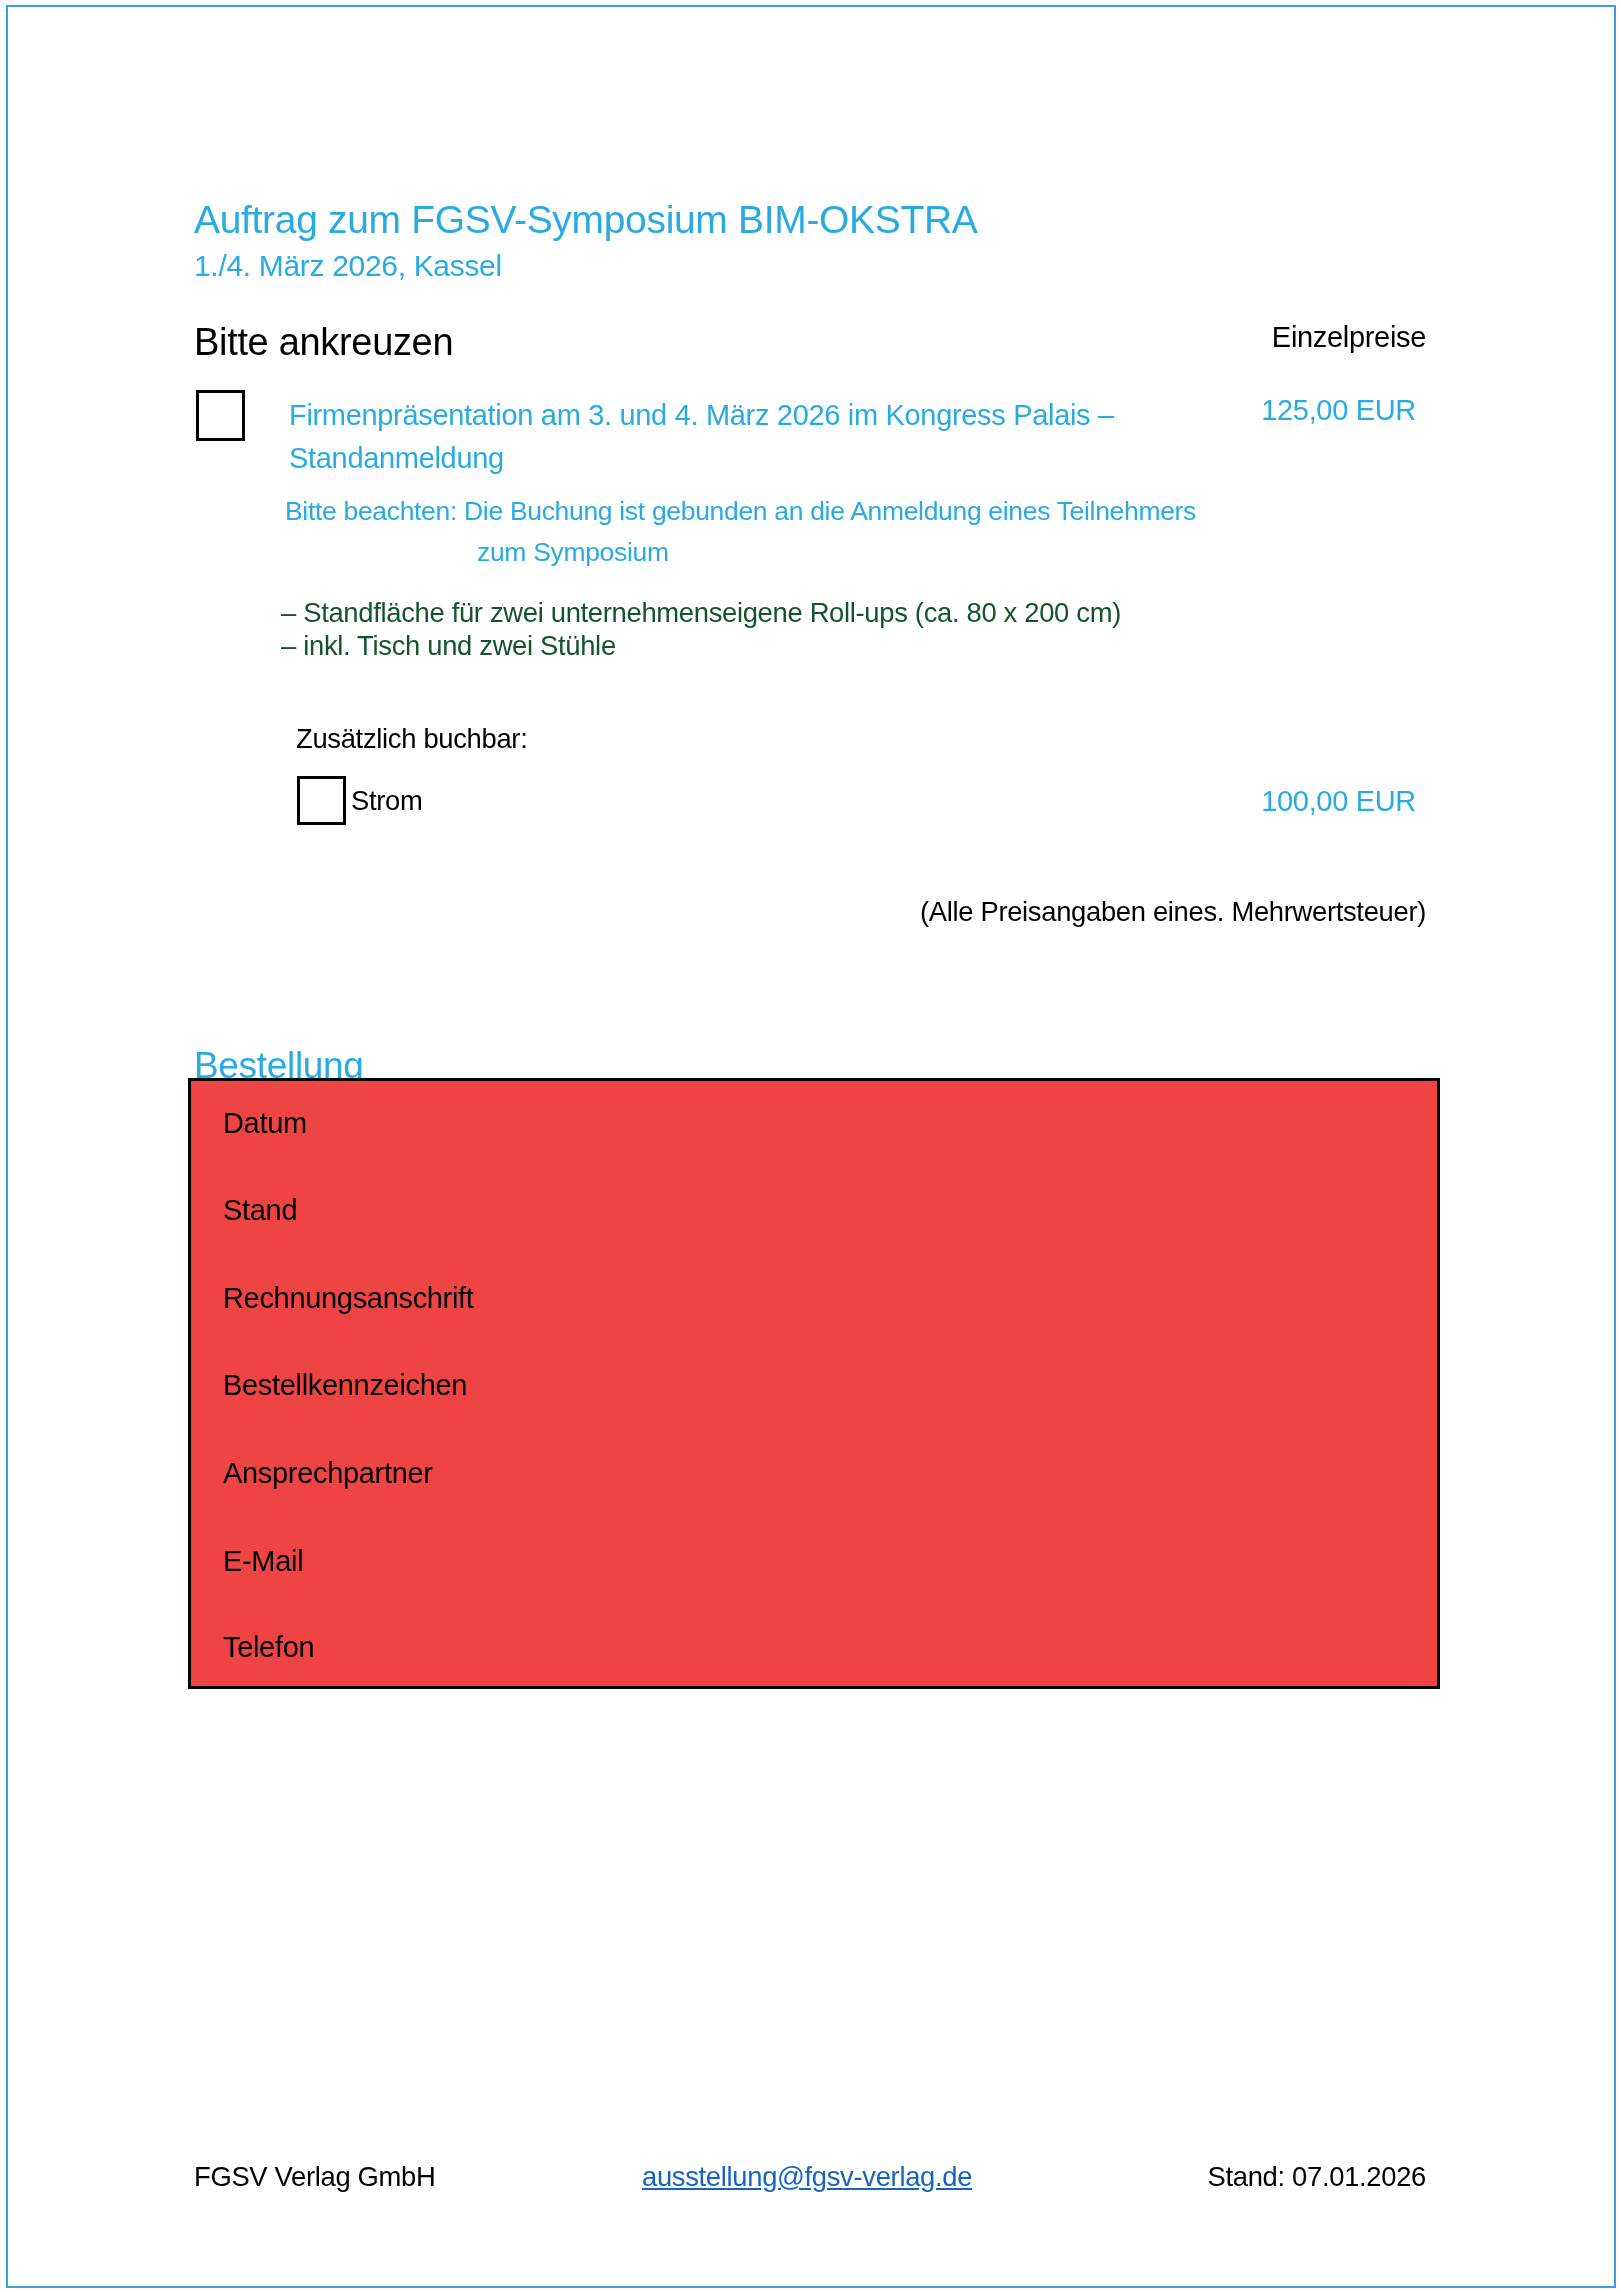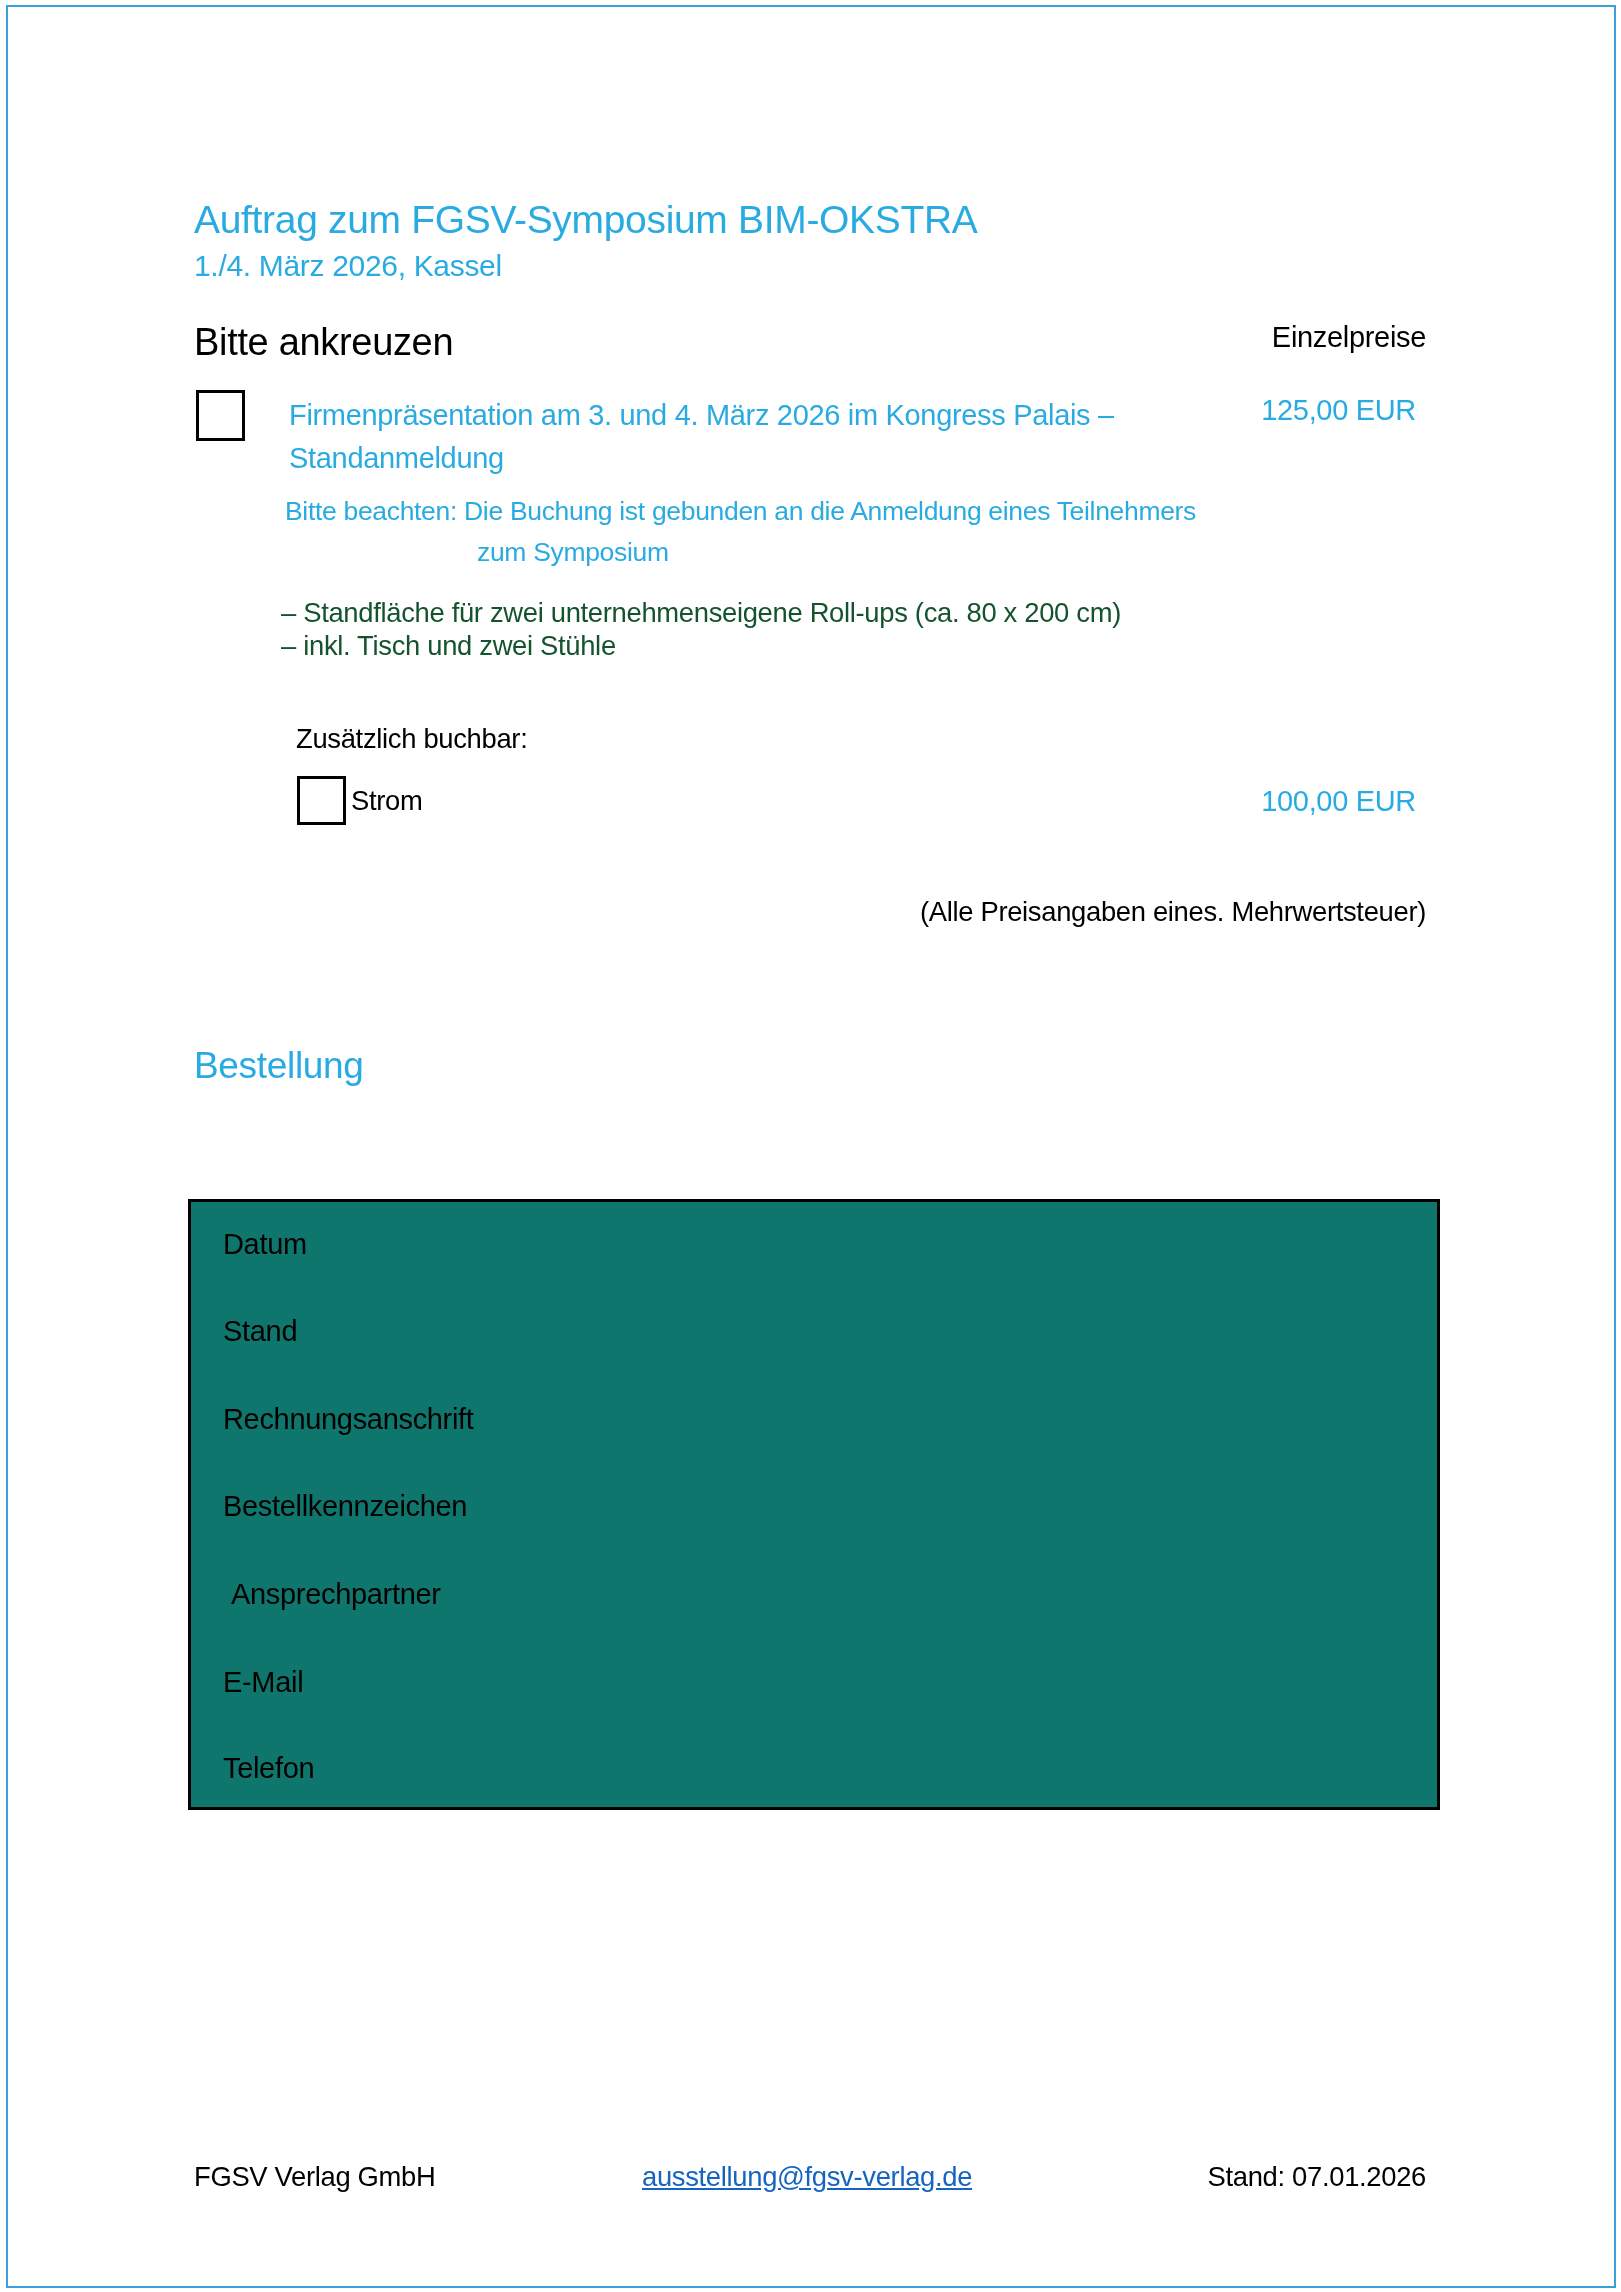--- a/index.html
+++ b/index.html
@@ -83,34 +83,34 @@
   .vat-note {
     position: absolute; right: 195px; top: 896px;
     font-size: 27.4px; color: #000; text-align: right;
   }
 
   .order-heading {
     position: absolute; left: 194px; top: 1045px;
     margin: 0; font-size: 37px; font-weight: 400; color: #29ABE2;
   }
   .order-box {
-    position: absolute; left: 188px; top: 1199px;
+    position: absolute; left: 188px; top: 1078px;
     width: 1252px; height: 611px;
     border: 3.9px solid #000; box-sizing: border-box;
-    background: #0f766e;
+    background: #ef4444;
   }
   .order-box .field {
     position: absolute; left: 32px;
     font-size: 29px; color: #000;
   }
   .order-box .field:nth-of-type(1) { top: 25.5px; }
   .order-box .field:nth-of-type(2) { top: 113px; }
   .order-box .field:nth-of-type(3) { top: 201px; }
   .order-box .field:nth-of-type(4) { top: 288px; }
-  .order-box .field:nth-of-type(5) { top: 376px; margin-left: 8px; }
+  .order-box .field:nth-of-type(5) { top: 376px; }
   .order-box .field:nth-of-type(6) { top: 464px; }
   .order-box .field:nth-of-type(7) { top: 550px; }
 
   .footer-left {
     position: absolute; left: 194px; top: 2161px;
     font-size: 27.4px; color: #000;
   }
   .footer-link {
     position: absolute; left: 642px; top: 2161px;
     font-size: 27.4px; color: #1664C1;

